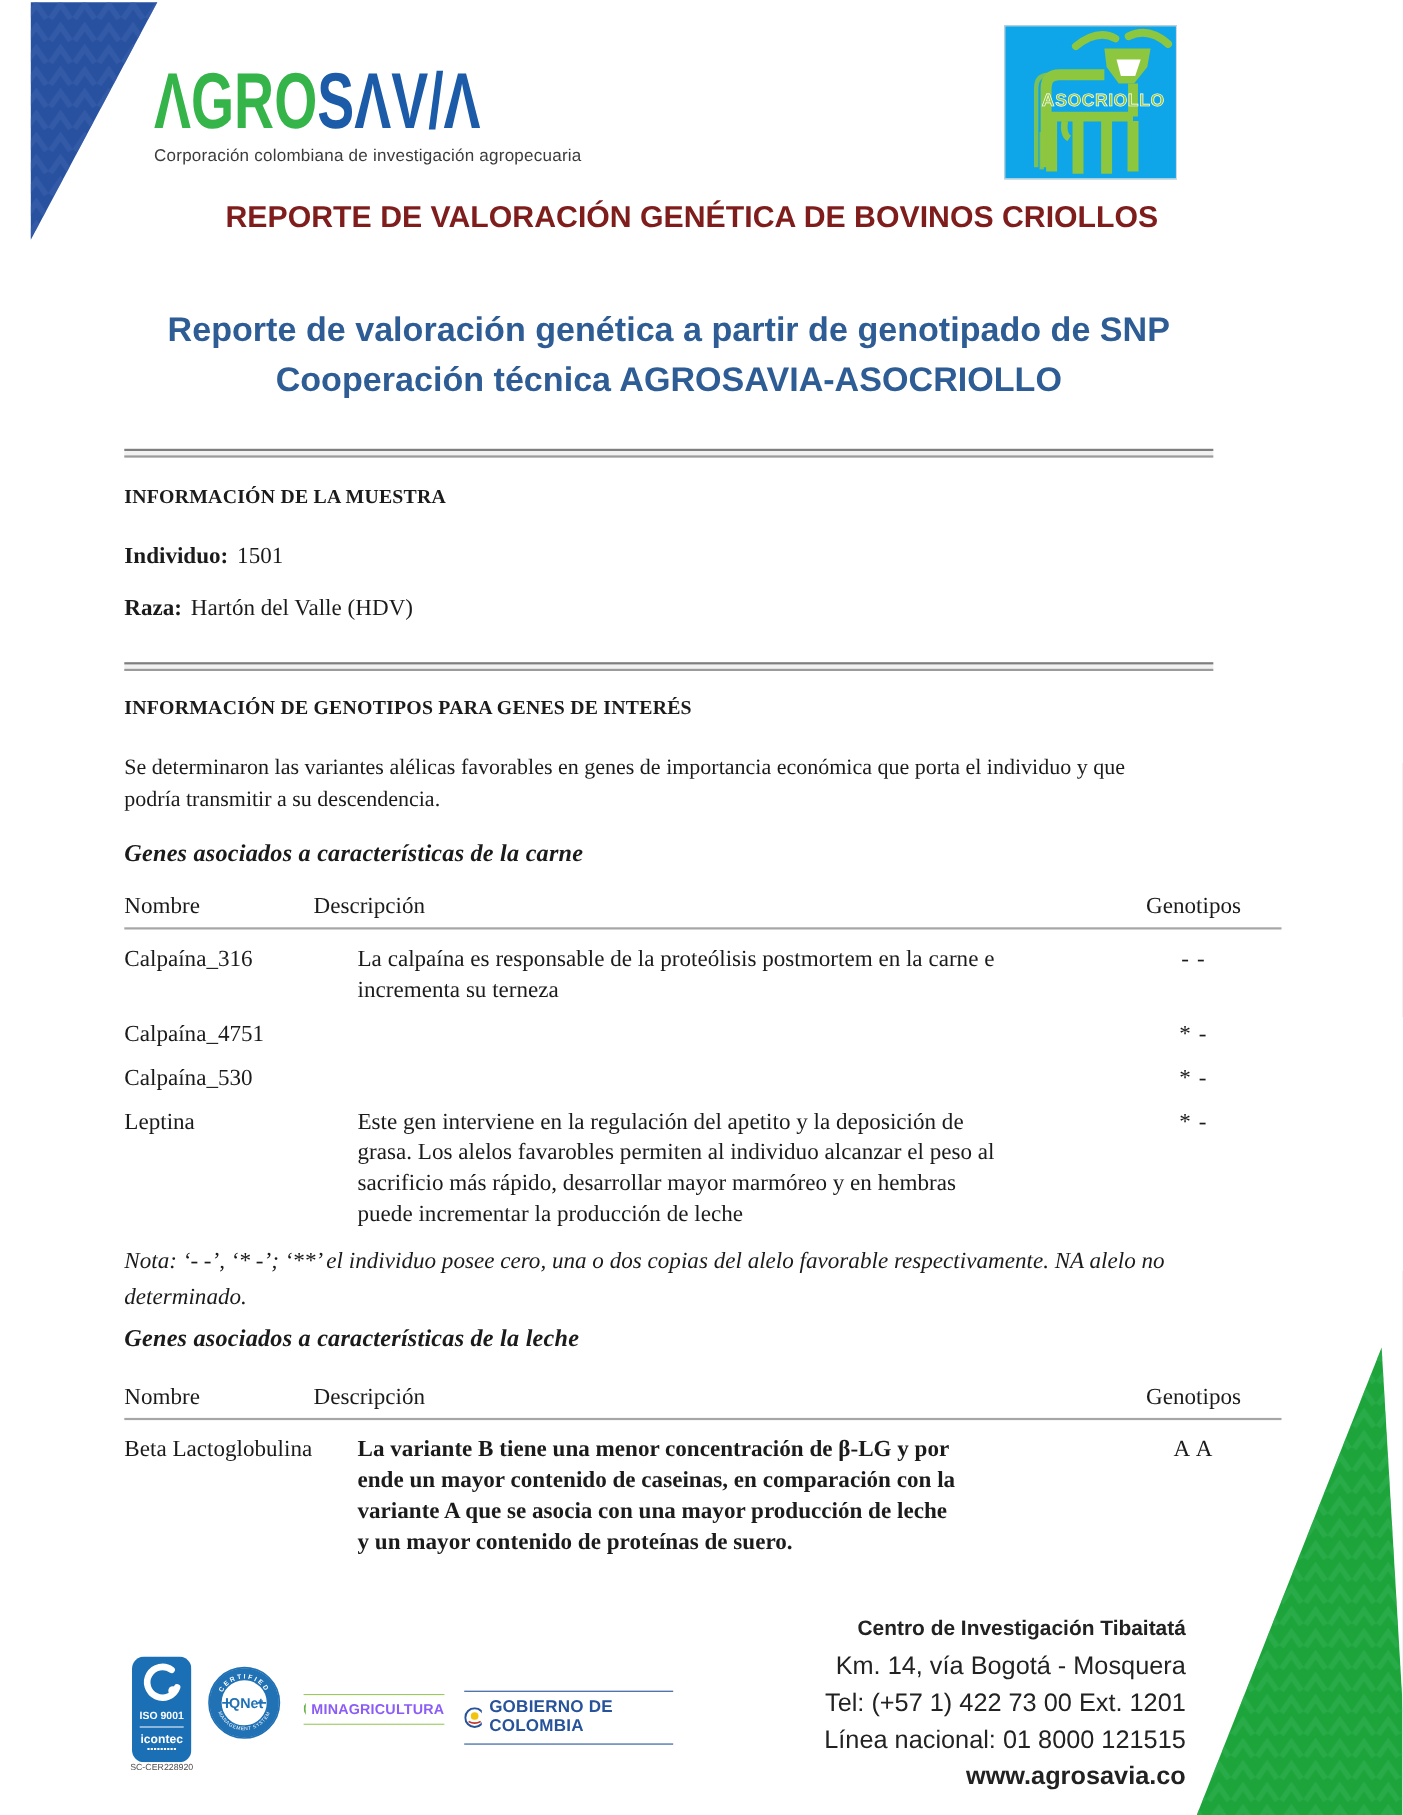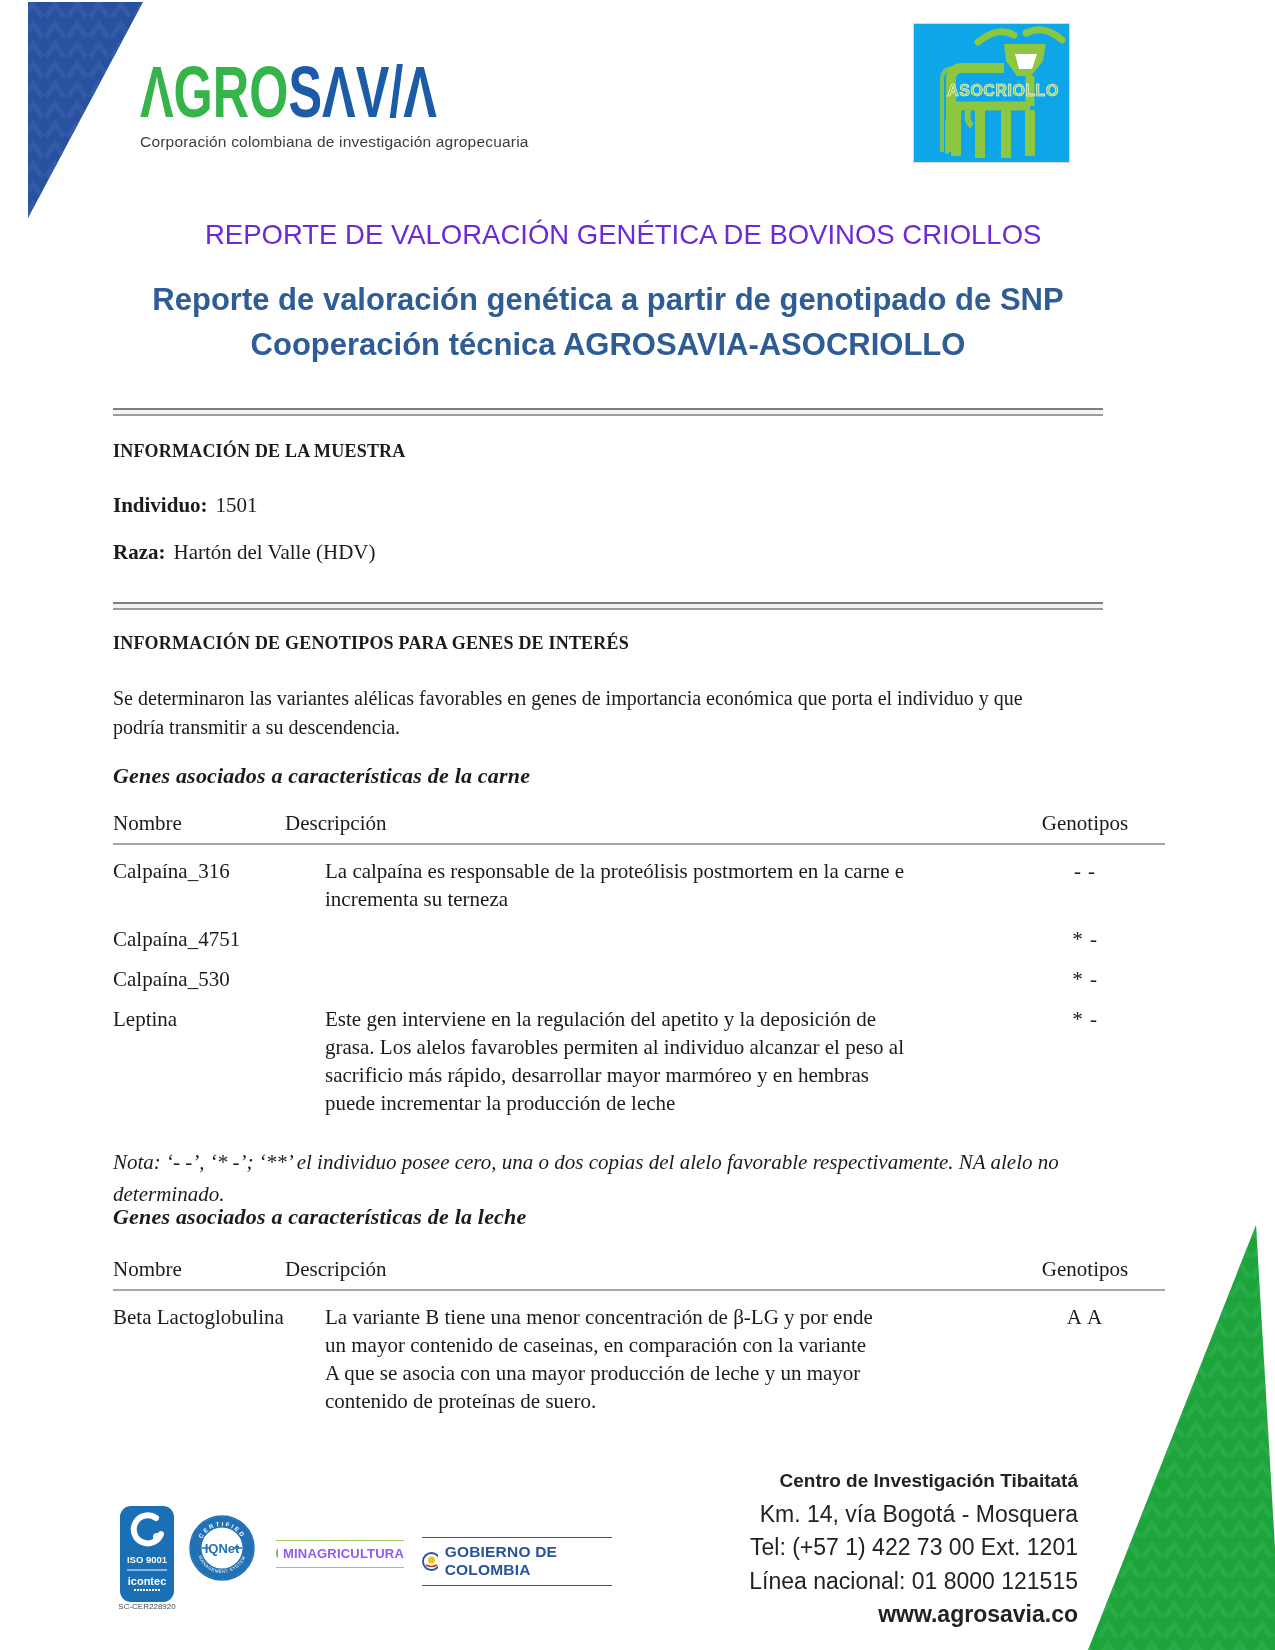--- a/index.html
+++ b/index.html
@@ -29,22 +29,22 @@
   }
 
   
   .asocriollo-box {
     left:913px; top:23px; width:157px; height:140px;
     border:1px solid #d8d8d8; background:#0ea5e9; box-sizing:border-box;
   }
 
   .banner {
     left:205px; top:181px; width:900px;
-    font-family:"Liberation Sans", sans-serif; font-weight:400;
-    font-size:27.5px; color:#6d28d9; white-space:nowrap;margin-top:38px;
+    font-family:"Liberation Sans", sans-serif; font-weight:700;
+    font-size:27.5px; color:#7f1d1d; white-space:nowrap;
   }
 
   .doc-title {
     left:113px; top:277px; width:990px; text-align:center;
     font-family:"Liberation Sans", sans-serif; font-weight:bold;
     font-size:31px; line-height:45px; color:#2e5c94;
   }
 
   .rule {
     left:113px; width:990px; height:4px;
@@ -74,24 +74,24 @@
   .thead {
     display:grid; grid-template-columns:172px 1fr 160px;
     padding-bottom:7px; border-bottom:2px solid #a6a6a6; line-height:26px;
   }
   .thead .col-geno { text-align:center; }
   .trow {
     display:grid; grid-template-columns:172px 1fr 160px;
     padding-top:12px; line-height:28px;gap:40px;
   }
   .cell-desc { padding-right:50px; }
-  .tbl2 .cell-desc { padding-right:90px; }
+  .tbl2 .cell-desc { padding-right:90px;font-weight:bold; }
   .cell-geno { text-align:center; letter-spacing:1px; }
 
-  .note { left:113px; top:1130px; width:1005px; font-style:italic; font-size:21px; line-height:32px;margin-top:16px; }
+  .note { left:113px; top:1130px; width:1005px; font-style:italic; font-size:21px; line-height:32px; }
 
   .footer-contact {
     left:113px; top:1464px; width:965px; text-align:right;
     font-family:"Liberation Sans", sans-serif; font-size:23px; line-height:33.5px; color:#222222;
   }
   .footer-contact .center-name { font-size:19px; font-weight:bold; }
   .footer-contact .website { font-weight:bold; }
 
   .iso-badge { left:120px; top:1506px; }
   .iso-cert {

